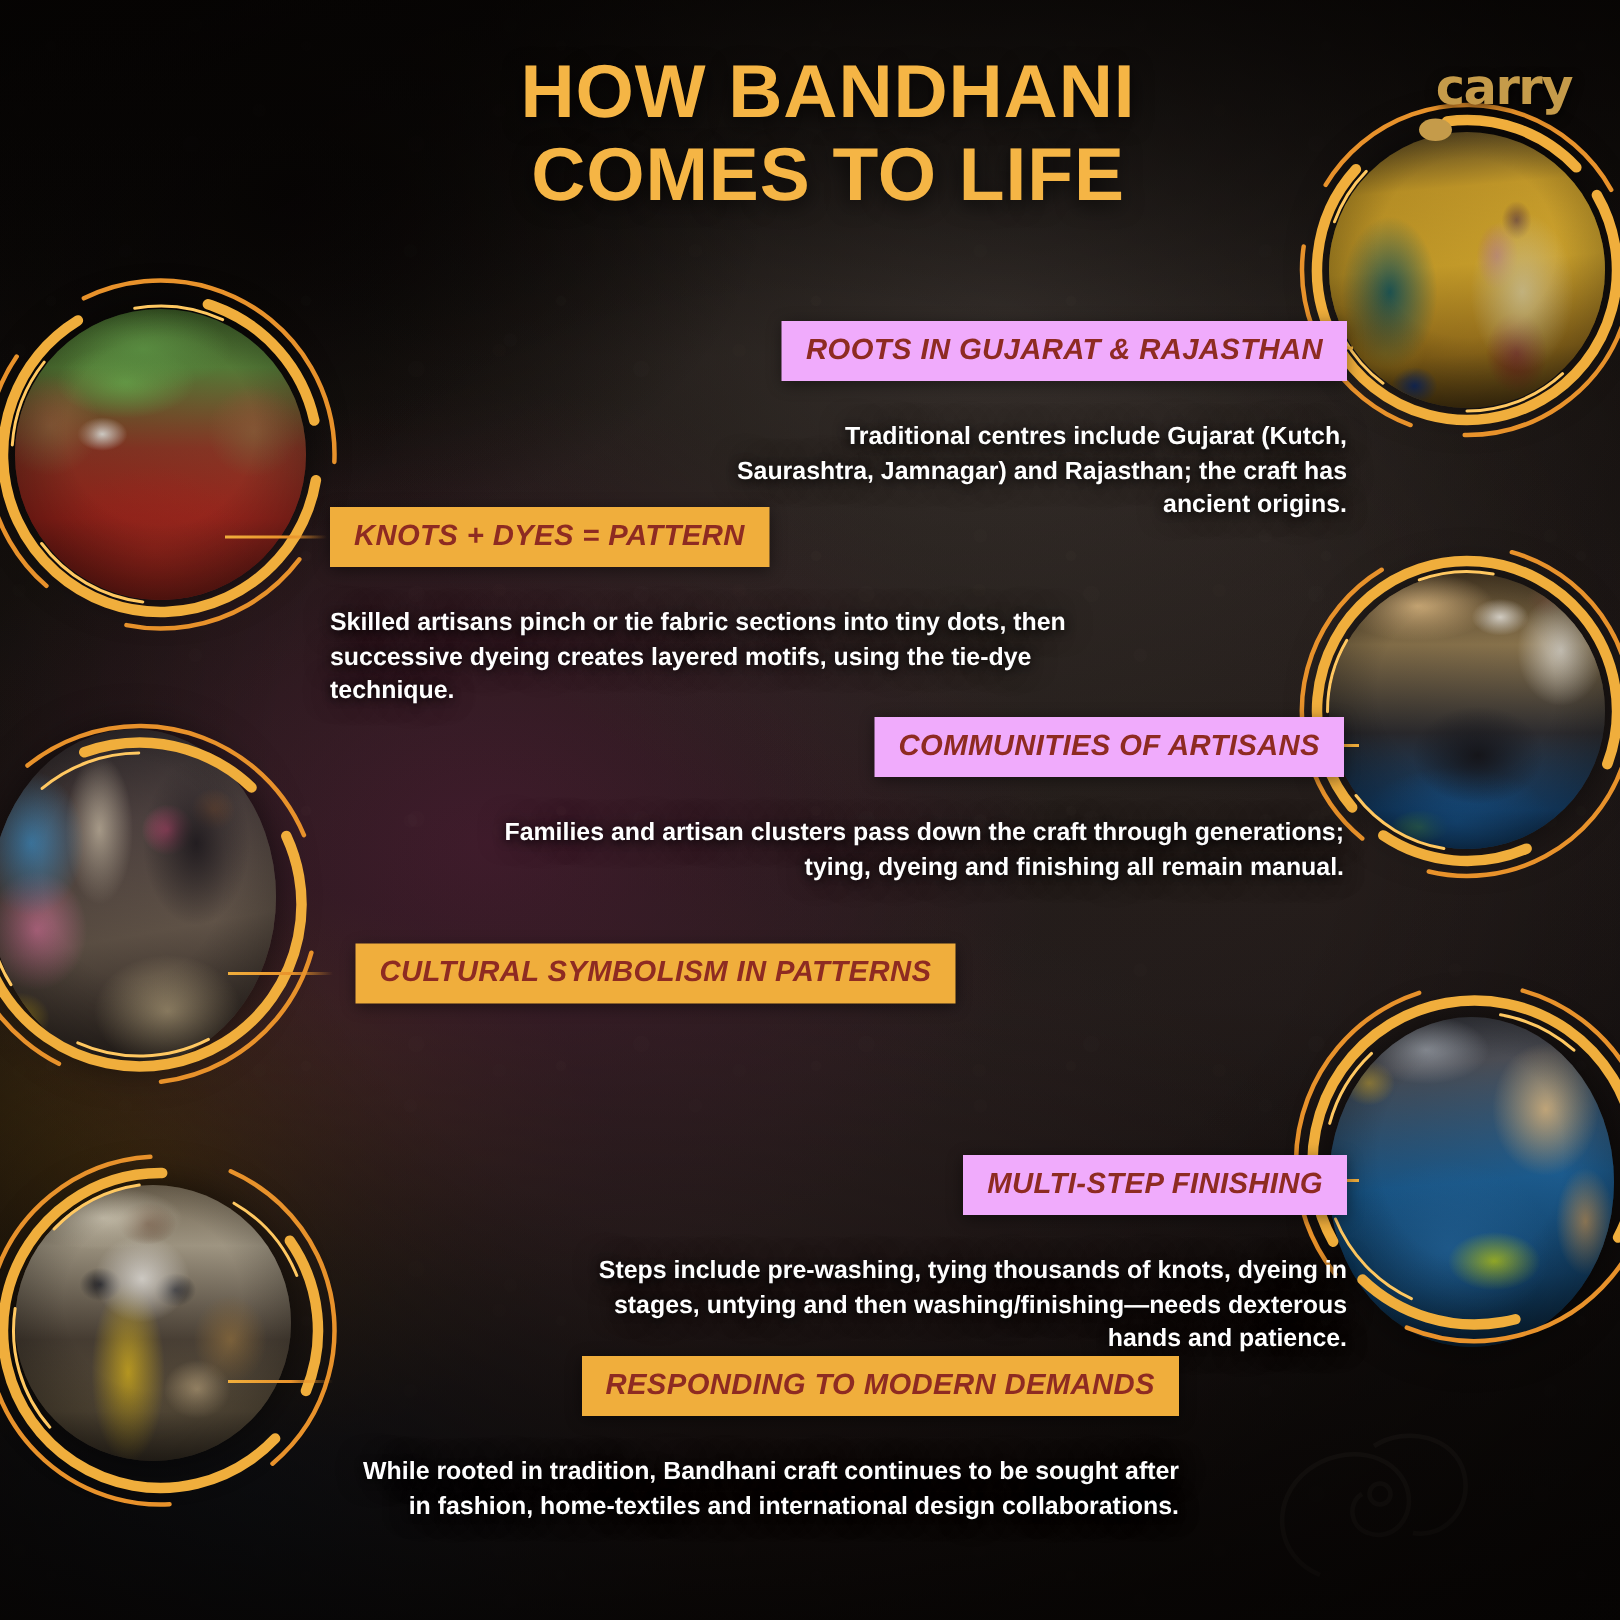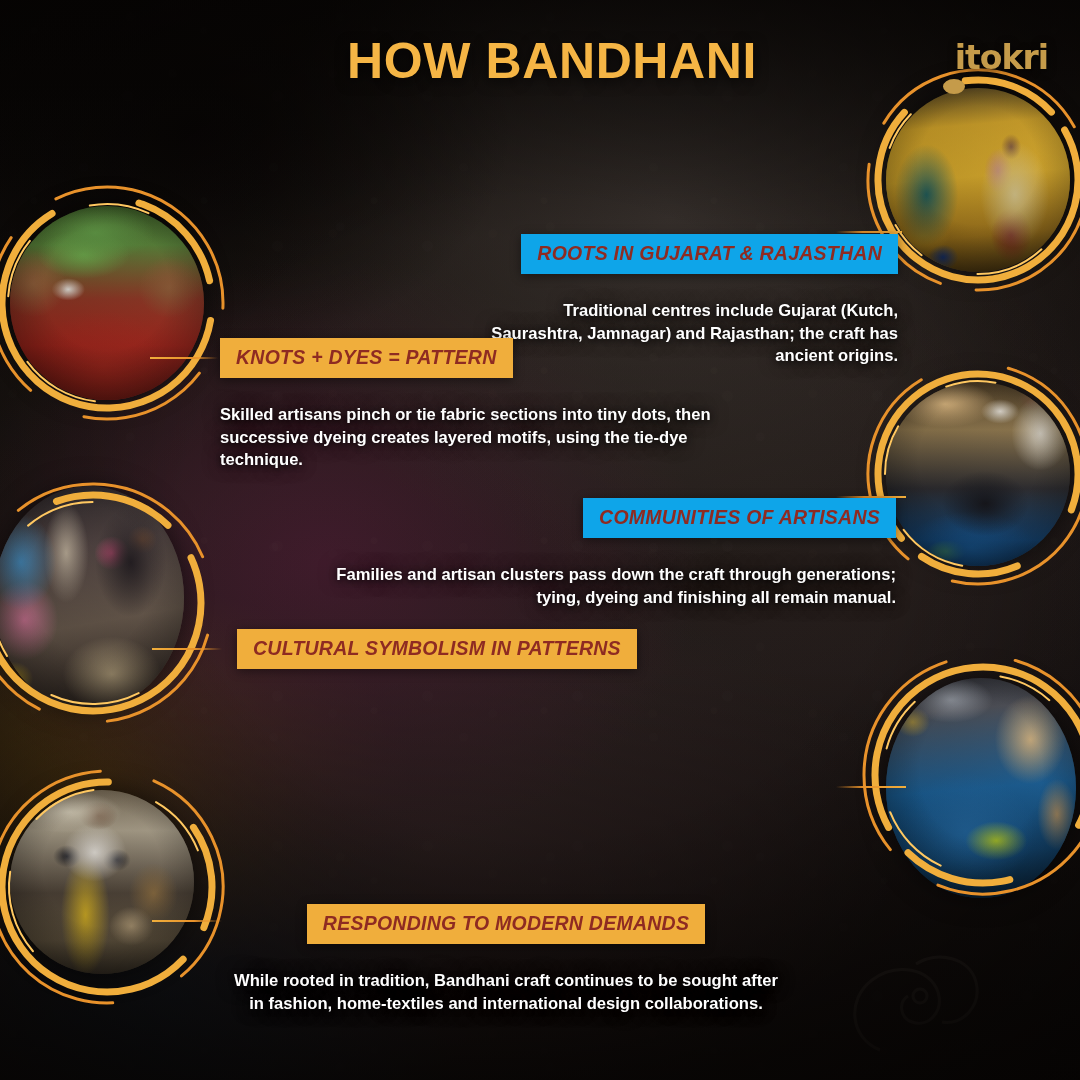--- a/index.html
+++ b/index.html
@@ -196,41 +196,41 @@
   .chip{
     display:inline-block;
     padding:8px 16px 9px 16px;
     font-size:19.5px; font-weight:bold; font-style:italic;
     letter-spacing:.25px;
     text-transform:uppercase;
     color:#8E2B22;
     white-space:nowrap;
     box-shadow:0 2px 10px rgba(0,0,0,.45);
   }
-  .chip.cream{ background:#0ea5e9;margin-top:20px; }
+  .chip.cream{ background:#f0abfc; }
   .chip.amber{ background:#F0AE3C; }
 
   .body{
     margin-top:26px;
     color:#FFFFFF;
     font-size:16.6px; line-height:1.36;
     font-weight:bold;
     text-shadow:0 1px 6px rgba(0,0,0,.85), 0 0 18px rgba(0,0,0,.6);
   }
 
   
   #row1{ left:478px; top:214px; width:420px; text-align:right; }
   #row1 .body{ width:100%; }
   #row2{ left:220px; top:338px; width:530px; text-align:left; }
   #row3{ left:536px; top:478px; width:360px; text-align:right; }
   #row3 .body{ width:596px; margin-left:-236px; }
   #row4{ left:237px; top:629px; width:560px; text-align:left; }
   #row5{ left:598px; top:770px; width:300px; text-align:right; }
   #row5 .body{ width:540px; margin-left:-240px; }
-  #row6{ left:226px; top:904px; width:560px; text-align:center; }
+  #row6{ left:226px; top:904px; width:560px; text-align:right; }
 
   
   .conn{ position:absolute; z-index:6; height:2px;
     background:linear-gradient(90deg, rgba(240,174,60,0) 0%, #E8922B 40%, #F0AE3C 100%); }
   #conn1{ left:836px; top:231px; width:66px; }
   #conn3{ left:836px; top:496px; width:70px; }
   #conn5{ left:836px; top:786px; width:70px; }
   .conn.rev{ background:linear-gradient(270deg, rgba(240,174,60,0) 0%, #E8922B 40%, #F0AE3C 100%); }
   #conn2{ left:150px; top:357px; width:68px; }
   #conn4{ left:152px; top:648px; width:70px; }
@@ -247,27 +247,28 @@
     <svg class="bg-paisley" viewBox="0 0 200 140">
       <path d="M60 120 C30 108 26 70 52 50 C76 32 110 38 118 62 C124 82 108 98 92 92 C80 88 78 72 88 66" fill="none" stroke="#cbbda8" stroke-width="3"></path>
       <path d="M96 34 C118 20 150 28 156 52 C162 76 142 96 122 92" fill="none" stroke="#cbbda8" stroke-width="3"></path>
       <circle cx="100" cy="66" r="7" fill="none" stroke="#cbbda8" stroke-width="3"></circle>
     </svg>
     <div class="bg-vig"></div>
   </div>
 
   <div class="title">
     <span>HOW BANDHANI</span>
+    <span class="l2">COMES TO LIFE</span>
   </div>
 
   <div class="logo">
     <span class="dotwrap">
       <span class="ellipse"></span>
     </span>
-    <span>itokri</span>
+    <span>carry</span>
   </div>
 
   <div class="photo" id="photo1">
     <div class="scene"></div>
   </div>
   <svg class="ring" style="left:862px; top:64px; width:232px; height:232px;" viewBox="0 0 232 232">
     <circle cx="116" cy="116" r="100" fill="none" stroke="#F0AE3C" stroke-width="7" stroke-dasharray="440 70 95 30" stroke-linecap="round" transform="rotate(-30 116 116)"></circle>
     <circle cx="116" cy="116" r="110" fill="none" stroke="#E8922B" stroke-width="3" stroke-dasharray="150 44 230 80" stroke-linecap="round" transform="rotate(110 116 116)"></circle>
     <circle cx="116" cy="116" r="94" fill="none" stroke="#FFC861" stroke-width="2" stroke-dasharray="40 300 70 60" stroke-linecap="round" transform="rotate(200 116 116)"></circle>
   </svg>
@@ -336,19 +337,23 @@
 
   <div class="row" id="row3">
     <div class="chip cream">COMMUNITIES OF ARTISANS</div>
     <div class="body">Families and artisan clusters pass down the craft through generations; tying, dyeing and finishing all remain manual.</div>
   </div>
 
   <div class="row" id="row4">
     <div class="chip amber">CULTURAL SYMBOLISM IN PATTERNS</div>
   </div>
 
+  <div class="row" id="row5">
+    <div class="chip cream">MULTI-STEP FINISHING</div>
+    <div class="body">Steps include pre-washing, tying thousands of knots, dyeing in stages, untying and then washing/finishing—needs dexterous hands and patience.</div>
+  </div>
 
   <div class="row" id="row6">
     <div class="chip amber">RESPONDING TO MODERN DEMANDS</div>
     <div class="body">While rooted in tradition, Bandhani craft continues to be sought after in fashion, home-textiles and international design collaborations.</div>
   </div>
 
 </div>
 
 </body></html>

